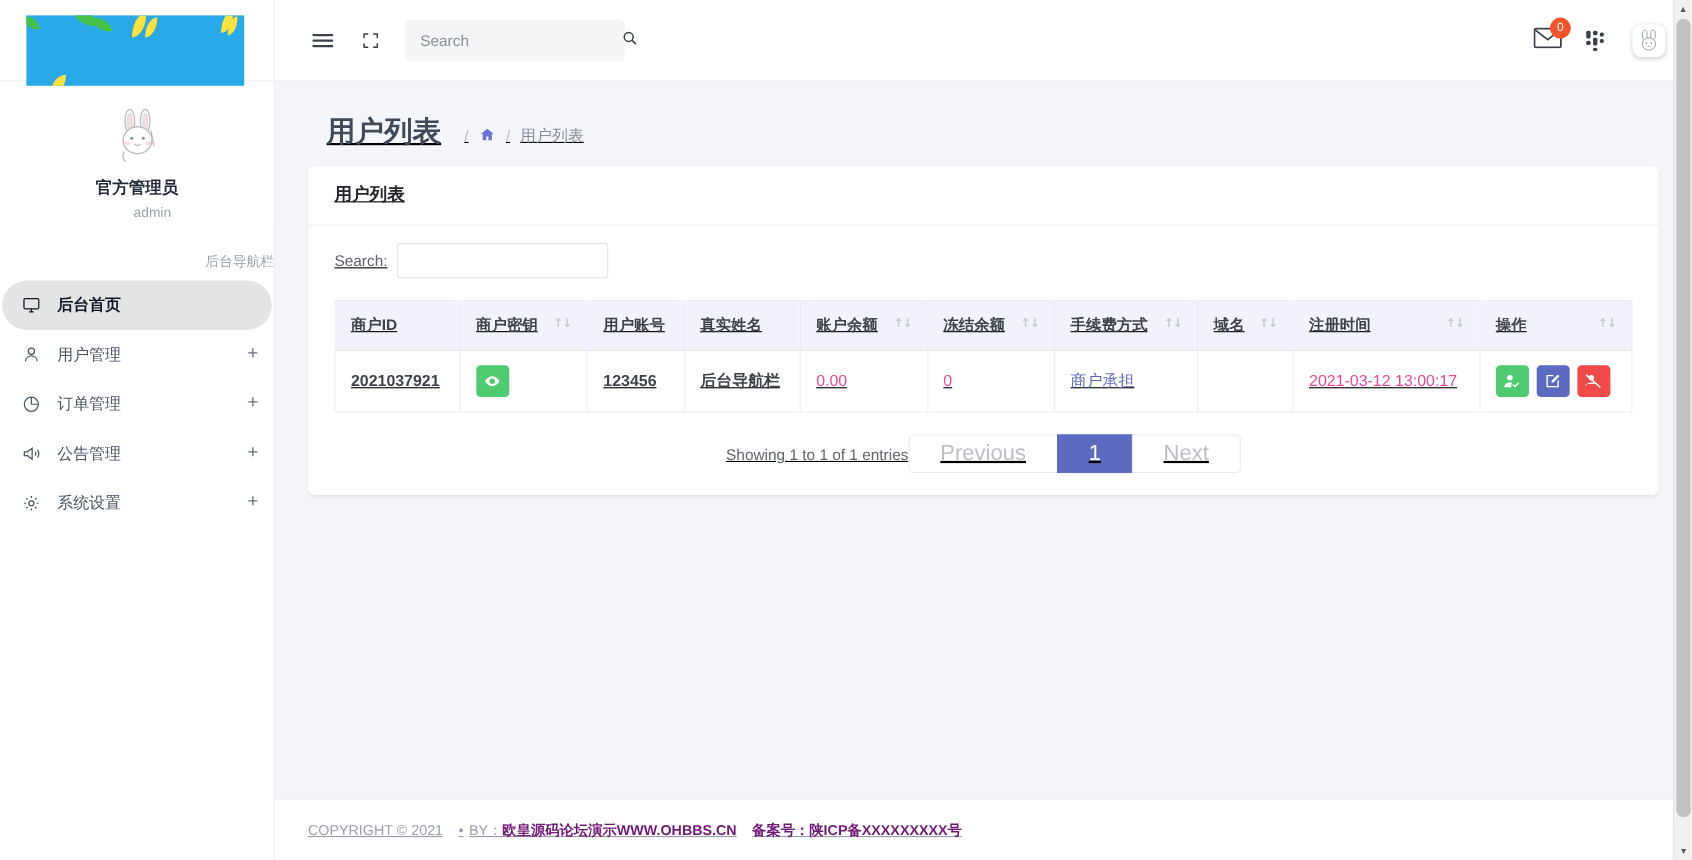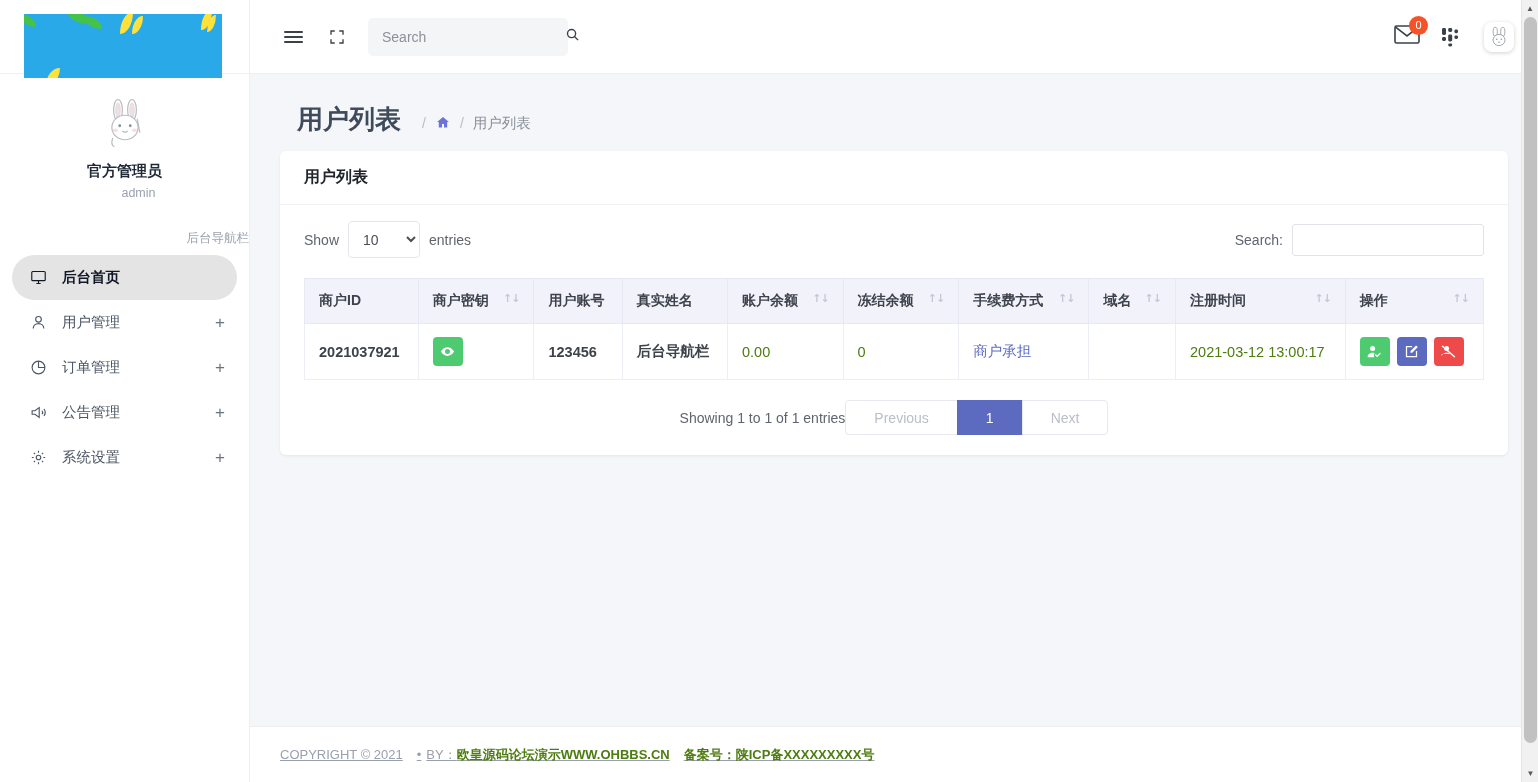--- a/index.html
+++ b/index.html
@@ -47,21 +47,21 @@
   .profile { padding: 22px 0 8px; text-align: center; background:#fff; }
   .avatar-img {
     width: 56px; height: 56px; margin: 0 auto 8px; display:block;
   }
   .profile-name { font-size: 15px; font-weight: 700; color: #1f2937; line-height: 1.5; }
   .profile-role { font-size: 12.5px; color: #9aa3ae; margin-top: 3px; margin-left: 28px; }
 
   .nav-heading {
     font-size: 12.5px; color: #9aa3ae; padding: 22px 0 8px 12px; font-weight: 400; text-align: right;
   }
-  .nav { padding: 0 12px; }
+  .nav { padding: 0 2px; font-family: Liberation Mono, monospace; }
   .nav-item {
     display: flex; align-items: center;
     height: 45px; padding: 0 12px 0 16px; margin-bottom: 0px;
     border-radius: 24px; color: #4b5563; font-size: 14.5px; cursor: pointer;
     position: relative;
   }
   .nav-item.active { background: #e4e4e4; font-weight: 700; color: #111827; }
   .nav-ico { width: 20px; height: 20px; margin-right: 14px; flex:0 0 20px; display:flex;align-items:center;justify-content:center;}
   .nav-ico svg { width: 17px; height: 17px; stroke: #4b5563; fill: none; stroke-width: 1.6; }
   .nav-item.active .nav-ico svg { stroke: #111827; }
@@ -100,21 +100,21 @@
     font-weight: 400;
   }
   .apps-ico { width: 24px; height: 24px; cursor:pointer;}
   .apps-ico svg { width: 24px; height: 24px; fill: #3b4149; }
   .top-avatar {
     width: 30px; height: 30px; border-radius: 8px; background: #fff;
     box-shadow: 0 1px 4px rgba(0,0,0,.18); display:flex;align-items:center;justify-content:center;
     cursor:pointer;
   }
 
-  .content { flex: 1; padding: 0 30px; overflow: hidden; }
+  .content { flex: 1; padding: 0 30px; overflow: hidden; text-decoration: underline; }
   .page-head { display: flex; align-items: baseline; padding: 28px 0 14px 17px; }
   .page-title { font-size: 26px; font-weight: 700; color: #3f4a5a; margin-right: 12px; }
   .crumb-sep { color: #b8bdc6; font-size: 14px; margin: 0 9px; }
   .crumb-home svg { width: 16px; height: 15px; fill: #6d72d8; vertical-align: -2px;}
   .crumb-txt { font-size: 14.5px; color: #8a909a; }
 
   .card {
     background: #fff; border-radius: 6px; margin: 0 0 0 0;
     box-shadow: 0 1px 3px rgba(0,0,0,.07); overflow: hidden;
   }
@@ -145,51 +145,51 @@
   }
   thead th .sort-ico {
     float: right; color: #c3c7d6; font-size: 11px; margin-left: 10px; letter-spacing:-1px;
     font-family: "DejaVu Sans", sans-serif;
   }
   tbody td {
     padding: 13px 14px; border: 1px solid #eceef4; font-size: 14.5px; color: #3e434b;
     white-space: nowrap; background: #fff;
   }
   td.bold { font-weight: 700; }
-  td.muted { color: #4d7c0f; }
+  td.muted { color: #ec4899; }
   .link-blue { color: #5c6bc0; }
 
   .btn-sq {
     width: 30px; height: 29px; border-radius: 4px; border: 0; display: inline-flex;
     align-items: center; justify-content: center; cursor: pointer; vertical-align: middle;
   }
   .btn-sq svg { width: 15px; height: 15px; fill: #fff; }
   .btn-green { background: #4ecb71; }
   .btn-blue  { background: #5c6bc0; }
   .btn-red   { background: #ef4a4a; }
   .ops { display: flex; gap: 7px; }
 
   .dt-footer { display: flex; align-items: center; justify-content: center; margin-top: 20px; }
   .dt-info { font-size: 14px; color: #5f656e; }
   .pager { display: flex; }
   .pg {
     min-width: 42px; height: 35px; display: flex; align-items: center; justify-content: center;
-    border: 1px solid #e7e9ee; font-size: 14px; color: #b9bec7; background: #fff;
+    border: 1px solid #e7e9ee; font-size: 20px; color: #b9bec7; background: #fff;
     padding: 0 28px; cursor: pointer; margin-left: -1px;
   }
   .pg:first-child { border-radius: 4px 0 0 4px; margin-left: 0; }
   .pg:last-child  { border-radius: 0 4px 4px 0; }
   .pg.active { background: #5c6bc0; border-color: #5c6bc0; color: #fff; }
 
   .footer {
     height: 56px; background: #fff; border-top: 1px solid #eeeeee;
     display: flex; align-items: center; padding-left: 30px;
     font-size: 13px; color: #9aa0ab; text-decoration: underline;
   }
-  .footer b { color: #4d7c0f; font-weight: 700; }
+  .footer b { color: #701a75; font-weight: 700; }
   .footer .sep { display:inline-block; width: 14px; }
 
   
   .scrollbar {
     position: absolute; right: 0; top: 0; width: 17px; height: 782px;
     background: #f1f1f1; border-left: 1px solid #e4e4e4; z-index: 50;
   }
   .sb-arrow { height: 17px; display:flex; align-items:center; justify-content:center; color:#5a5a5a; font-size: 8px;}
   .sb-thumb {
     position: absolute; top: 17px; left: 2px; width: 13px; height: 726px;
@@ -372,30 +372,20 @@
         </span>
         <span class="crumb-sep">/</span>
         <span class="crumb-txt">用户列表</span>
       </div>
 
       <section class="card">
         <div class="card-head">用户列表</div>
         <div class="card-body">
 
           <div class="dt-controls">
-            <label class="dt-length">
-              <span>Show</span>
-              <select>
-                <option>10</option>
-                <option>25</option>
-                <option>50</option>
-                <option>100</option>
-              </select>
-              <span>entries</span>
-            </label>
             <label class="dt-filter">
               <span>Search:</span>
               <input type="text" placeholder="" style="">
             </label>
           </div>
 
           <table>
             <thead>
               <tr>
                 <th><span>商户ID</span></th>

